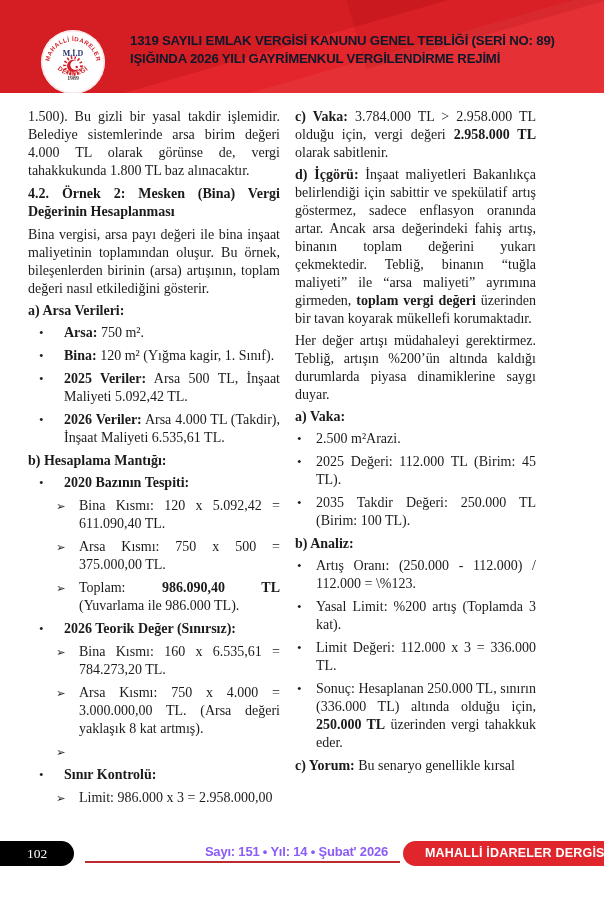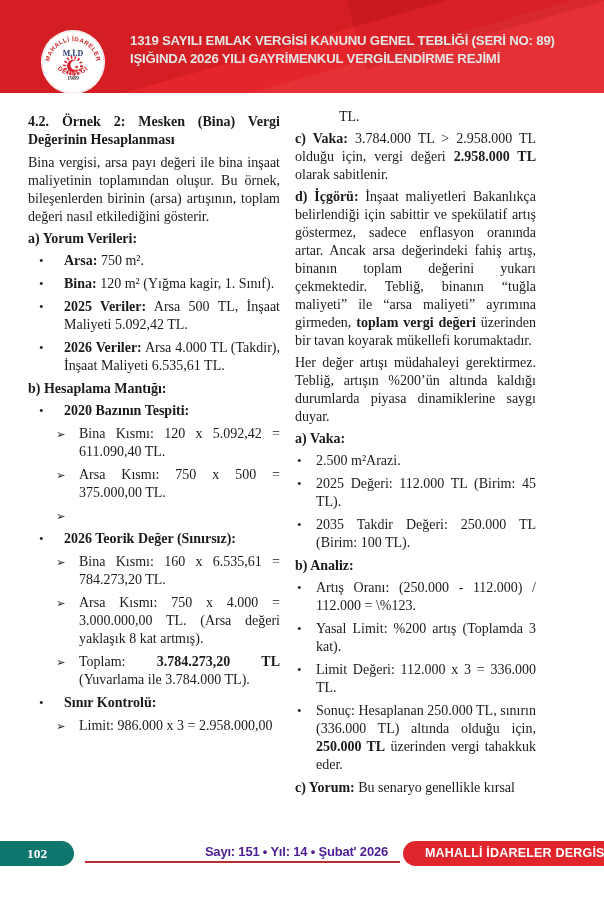--- a/index.html
+++ b/index.html
@@ -8,46 +8,46 @@
 
   
   .band{position:absolute;left:0;top:0;right:0;height:93px;background:#e4252b;overflow:hidden;}
   .band .deco1{position:absolute;left:-90px;top:-130px;width:560px;height:200px;
                background:rgba(180,12,20,0.30);transform:rotate(-16deg);}
   .band .deco2{position:absolute;right:-70px;top:40px;width:460px;height:140px;
                background:rgba(255,255,255,0.05);transform:rotate(-16deg);}
   .band .deco3{position:absolute;right:-40px;top:-90px;width:300px;height:120px;
                background:rgba(160,10,16,0.18);transform:rotate(-16deg);}
   .logo{position:absolute;left:40px;top:29px;width:66px;height:66px;z-index:3;}
-  .htitle{position:absolute;left:130px;top:32px;z-index:2;color:#e5e5e5;
+  .htitle{position:absolute;left:130px;top:32px;z-index:2;color:#0f172a;
           font-family:"Liberation Sans", sans-serif;font-weight:bold;
           font-size:13.2px;line-height:18px;letter-spacing:-0.2px;white-space:nowrap;}
 
   
   .bodywrap{position:absolute;left:28px;top:108px;width:548px;}
   .col{position:absolute;top:0;font-size:14px;line-height:18px;color:#1b1b1b;text-align:justify;}
   .col-left{left:0;width:252px;}
   .col-right{left:267px;width:241px;}
   .blk{margin:0 0 4px 0;}
   .heading{font-weight:bold;margin:5px 0 5px 0;}
   .b{font-weight:bold;}
   .bullet,.sub{display:flex;margin:0 0 5px 0;}
   .marker{flex:none;color:#1b1b1b;}
   .btext{flex:1 1 auto;text-align:justify;}
   .col-left .bullet{padding-left:11px;} .col-left .bullet .marker{width:25px;font-size:13px;}
   .col-left .sub{padding-left:28px;}    .col-left .sub .marker{width:23px;font-size:11.5px;}
   .col-right .bullet{padding-left:2px;} .col-right .bullet .marker{width:19px;font-size:13px;}
   .cont{padding-left:44px;}
 
   
-  .pagenum-pill{position:absolute;left:0;top:841px;width:74px;height:25px;background:#0f766e;
-        border-radius:0 13px 13px 0;color:#fff;font-weight:bold;font-size:13.5px;
+  .pagenum-pill{position:absolute;left:0;top:841px;width:74px;height:25px;background:#000000;
+        border-radius:0 13px 13px 0;color:#fff;font-weight:normal;font-size:13.5px;
         text-align:center;line-height:25px;font-family:"Liberation Serif", serif;}
   .issue-info{position:absolute;left:85px;top:844px;width:303px;text-align:right;
-        font-family:"Liberation Sans", sans-serif;font-weight:bold;font-size:13px;color:#4c1d95;
+        font-family:"Liberation Sans", sans-serif;font-weight:bold;font-size:13px;color:#8b5cf6;
         letter-spacing:-0.2px;white-space:nowrap;}
   .footer-rule{position:absolute;left:85px;top:861px;width:315px;height:2px;background:#bb2b2f;}
   .journal-pill{position:absolute;left:403px;right:0;top:841px;height:25px;background:#e0262c;
         border-radius:13px 0 0 13px;color:#fff;font-family:"Liberation Sans", sans-serif;
         font-weight:bold;font-size:12.5px;line-height:25px;padding-left:22px;letter-spacing:0.2px;
         white-space:nowrap;}
 </style>
 </head>
 <body>
 
@@ -84,23 +84,24 @@
     </div>
 
     <div class="htitle">
       <div>1319 SAYILI EMLAK VERGİSİ KANUNU GENEL TEBLİĞİ (SERİ NO: 89)</div>
       <div>IŞIĞINDA 2026 YILI GAYRİMENKUL VERGİLENDİRME REJİMİ</div>
     </div>
   </header>
 
   <main class="bodywrap">
     <div class="col col-left">
+        <div class="blk paragraph"><span>1.500). Bu gizli bir yasal takdir işlemidir. Belediye sistemlerinde arsa birim değeri 4.000 TL olarak görünse de, vergi tahakkukunda 1.800 TL baz alınacaktır.</span></div>
         <div class="blk heading"><span class="b">4.2. Örnek 2: Mesken (Bina) Vergi Değerinin Hesaplanması</span></div>
         <div class="blk paragraph"><span>Bina vergisi, arsa payı değeri ile bina inşaat maliyetinin toplamından oluşur. Bu örnek, bileşenlerden birinin (arsa) artışının, toplam değeri nasıl etkilediğini gösterir.</span></div>
-        <div class="blk paragraph"><span class="b">a) Yorum Verileri:</span></div>
+        <div class="blk paragraph"><span class="b">a) Arsa Verileri:</span></div>
         <div class="blk bullet">
           <span class="marker">•</span>
           <div class="btext"><span class="b">Arsa:</span><span> 750 m².</span></div>
         </div>
         <div class="blk bullet">
           <span class="marker">•</span>
           <div class="btext"><span class="b">Bina:</span><span> 120 m² (Yığma kagir, 1. Sınıf).</span></div>
         </div>
         <div class="blk bullet">
           <span class="marker">•</span>
@@ -118,48 +119,47 @@
         <div class="blk sub">
           <span class="marker">➢</span>
           <div class="btext"><span>Bina Kısmı: 120 x 5.092,42 = 611.090,40 TL.</span></div>
         </div>
         <div class="blk sub">
           <span class="marker">➢</span>
           <div class="btext"><span>Arsa Kısmı: 750 x 500 = 375.000,00 TL.</span></div>
         </div>
         <div class="blk sub">
           <span class="marker">➢</span>
+          <div class="btext"><span>Toplam: </span><span class="b">986.090,40 TL</span><span> (Yuvarlama ile 986.000 TL).</span></div>
         </div>
         <div class="blk bullet">
           <span class="marker">•</span>
           <div class="btext"><span class="b">2026 Teorik Değer (Sınırsız):</span></div>
         </div>
         <div class="blk sub">
           <span class="marker">➢</span>
           <div class="btext"><span>Bina Kısmı: 160 x 6.535,61 = 784.273,20 TL.</span></div>
         </div>
         <div class="blk sub">
           <span class="marker">➢</span>
           <div class="btext"><span>Arsa Kısmı: 750 x 4.000 = 3.000.000,00 TL. (Arsa değeri yaklaşık 8 kat artmış).</span></div>
         </div>
         <div class="blk sub">
           <span class="marker">➢</span>
-          <div class="btext"><span>Toplam: </span><span class="b">3.784.273,20 TL</span><span> (Yuvarlama ile 3.784.000 TL).</span></div>
         </div>
         <div class="blk bullet">
           <span class="marker">•</span>
           <div class="btext"><span class="b">Sınır Kontrolü:</span></div>
         </div>
         <div class="blk sub">
           <span class="marker">➢</span>
           <div class="btext"><span>Limit: 986.000 x 3 = 2.958.000,00</span></div>
         </div>
       </div>
     <div class="col col-right">
-        <div class="blk cont"><span>TL.</span></div>
         <div class="blk paragraph"><span class="b">c) Vaka:</span><span> 3.784.000 TL &gt; 2.958.000 TL olduğu için, vergi değeri </span><span class="b">2.958.000 TL</span><span> olarak sabitlenir.</span></div>
         <div class="blk paragraph"><span class="b">d) İçgörü:</span><span> İnşaat maliyetleri Bakanlıkça belirlendiği için sabittir ve spekülatif artış göstermez, sadece enflasyon oranında artar. Ancak arsa değerindeki fahiş artış, binanın toplam değerini yukarı çekmektedir. Tebliğ, binanın “tuğla maliyeti” ile “arsa maliyeti” ayrımına girmeden, </span><span class="b">toplam vergi değeri</span><span> üzerinden bir tavan koyarak mükellefi korumaktadır.</span></div>
         <div class="blk paragraph"><span>Her değer artışı müdahaleyi gerektirmez. Tebliğ, artışın %200’ün altında kaldığı durumlarda piyasa dinamiklerine saygı duyar.</span></div>
         <div class="blk paragraph"><span class="b">a) Vaka:</span></div>
         <div class="blk bullet">
           <span class="marker">•</span>
           <div class="btext"><span>2.500 m²Arazi.</span></div>
         </div>
         <div class="blk bullet">
           <span class="marker">•</span>

